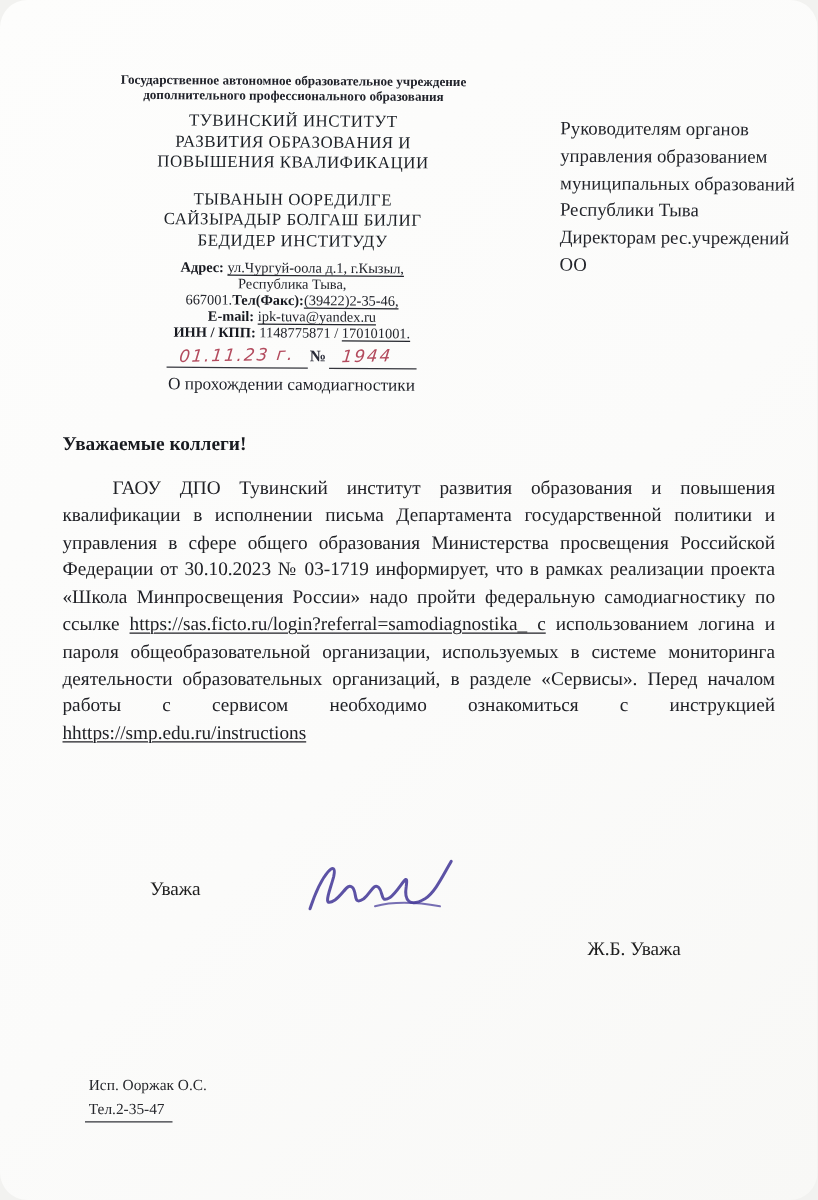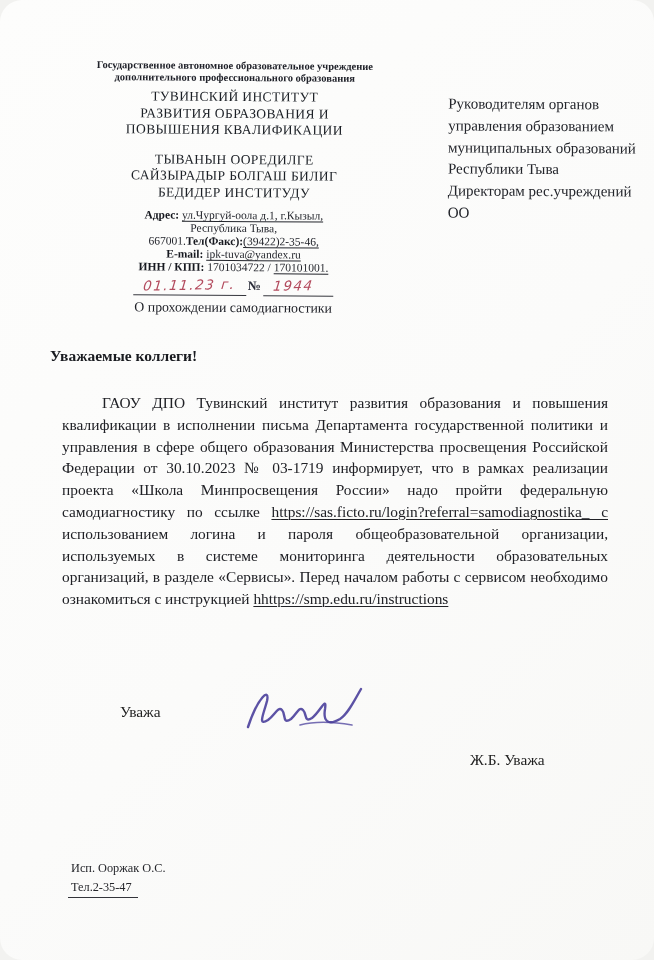--- a/index.html
+++ b/index.html
@@ -40,21 +40,21 @@
   }
   
   .salutation{
     position:absolute;left:50px;top:347px;width:530px;
     font-weight:bold;font-size:15.5px;color:#191b20;
   }
   .body-text{
     position:absolute;left:50px;top:380px;width:570px;
     font-size:15.4px;line-height:21.8px;text-align:justify;color:#202126;
   }
-  .body-text p{margin:12px;text-indent:40px;}
+  .body-text p{margin:0;text-indent:40px;}
   .link{color:#202126;text-decoration:underline;text-decoration-thickness:1px;text-underline-offset:2px;}
   
   .sig-row{position:absolute;left:50px;top:703px;width:570px;height:40px;font-size:15.4px;}
   .sig-position{position:absolute;left:70px;top:0;}
   .sig-name{position:absolute;left:420px;top:0;margin-top:48px;}
   .sig-scribble{position:absolute;left:190px;top:-22px;}
   
   .footer{position:absolute;left:71px;top:859px;font-size:12.3px;line-height:19px;color:#26272c;}
   .footer .tel{display:inline-block;border-bottom:1.2px solid #33343a;padding:0 6px 0 3px;margin-left:-3px;}
 </style>
@@ -73,21 +73,21 @@
     <div class="org-name tuv">
       <div>ТЫВАНЫН ООРЕДИЛГЕ</div>
       <div>САЙЗЫРАДЫР БОЛГАШ БИЛИГ</div>
       <div>БЕДИДЕР ИНСТИТУДУ</div>
     </div>
     <div class="addr">
       <div><b>Адрес:</b> <span class="u">ул.Чургуй-оола д.1, г.Кызыл,</span></div>
       <div>Республика Тыва,</div>
       <div><span>667001.</span><b>Тел(Факс):</b><span class="u">(39422)2-35-46,</span></div>
       <div><b>E-mail:</b> <span class="u">ipk-tuva@yandex.ru</span></div>
-      <div><b>ИНН / КПП:</b> <span>1701034722 / </span><span class="u">170101001.</span></div>
+      <div><b>ИНН / КПП:</b> <span>1148775871 / </span><span class="u">170101001.</span></div>
     </div>
     <div class="req-line">
       <span class="hw-seg"><span class="hw">01.11.23 г.</span></span><span class="no-sign">№</span><span class="hw-seg"><span class="hw">1944</span>&nbsp;&nbsp;&nbsp;</span>
     </div>
     <div class="subject">О прохождении самодиагностики</div>
   </div>
 
   <div class="recipient">
     <div>Руководителям органов</div>
     <div>управления образованием</div>

